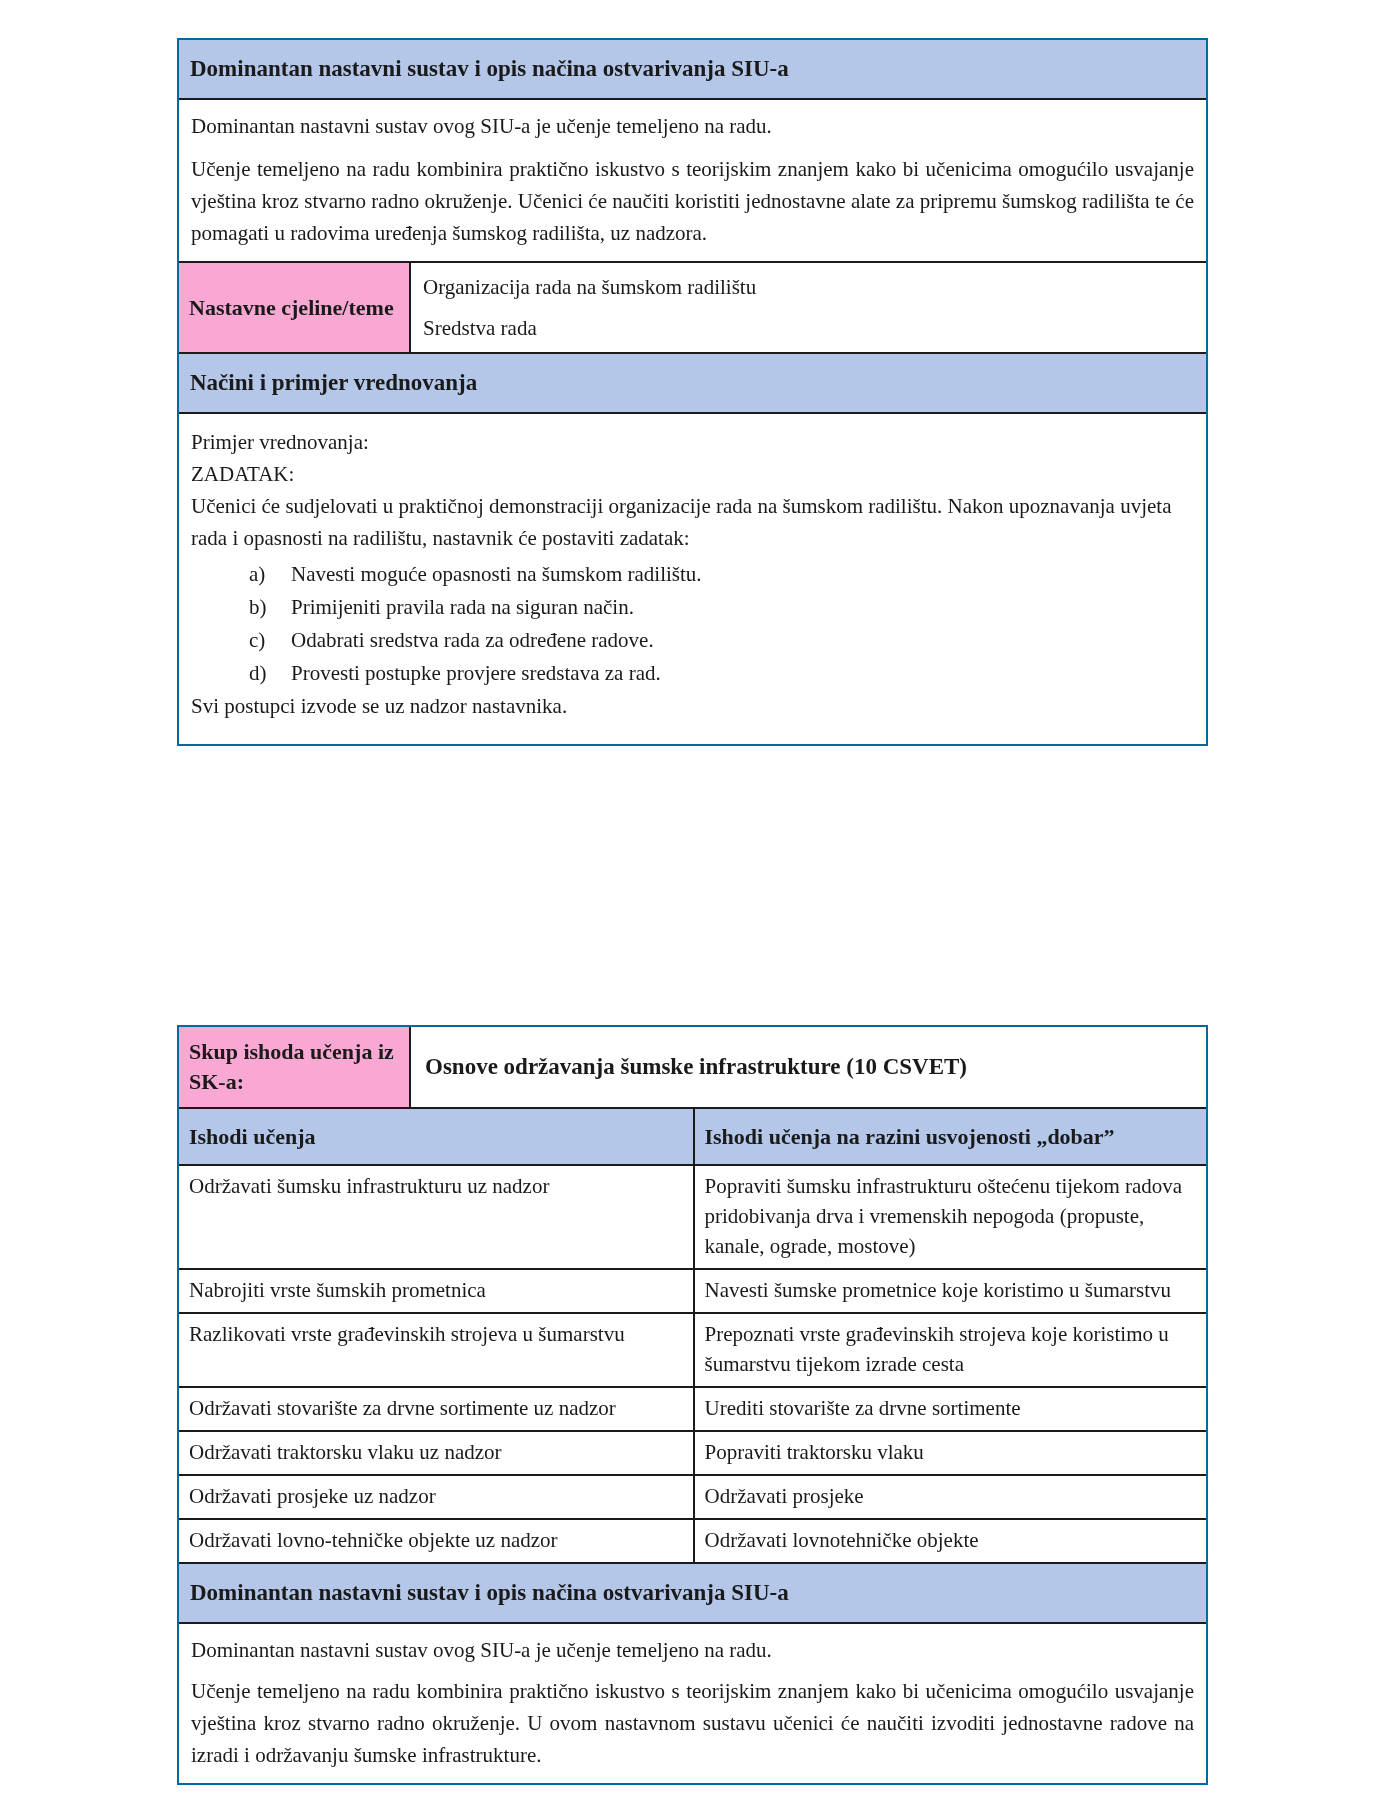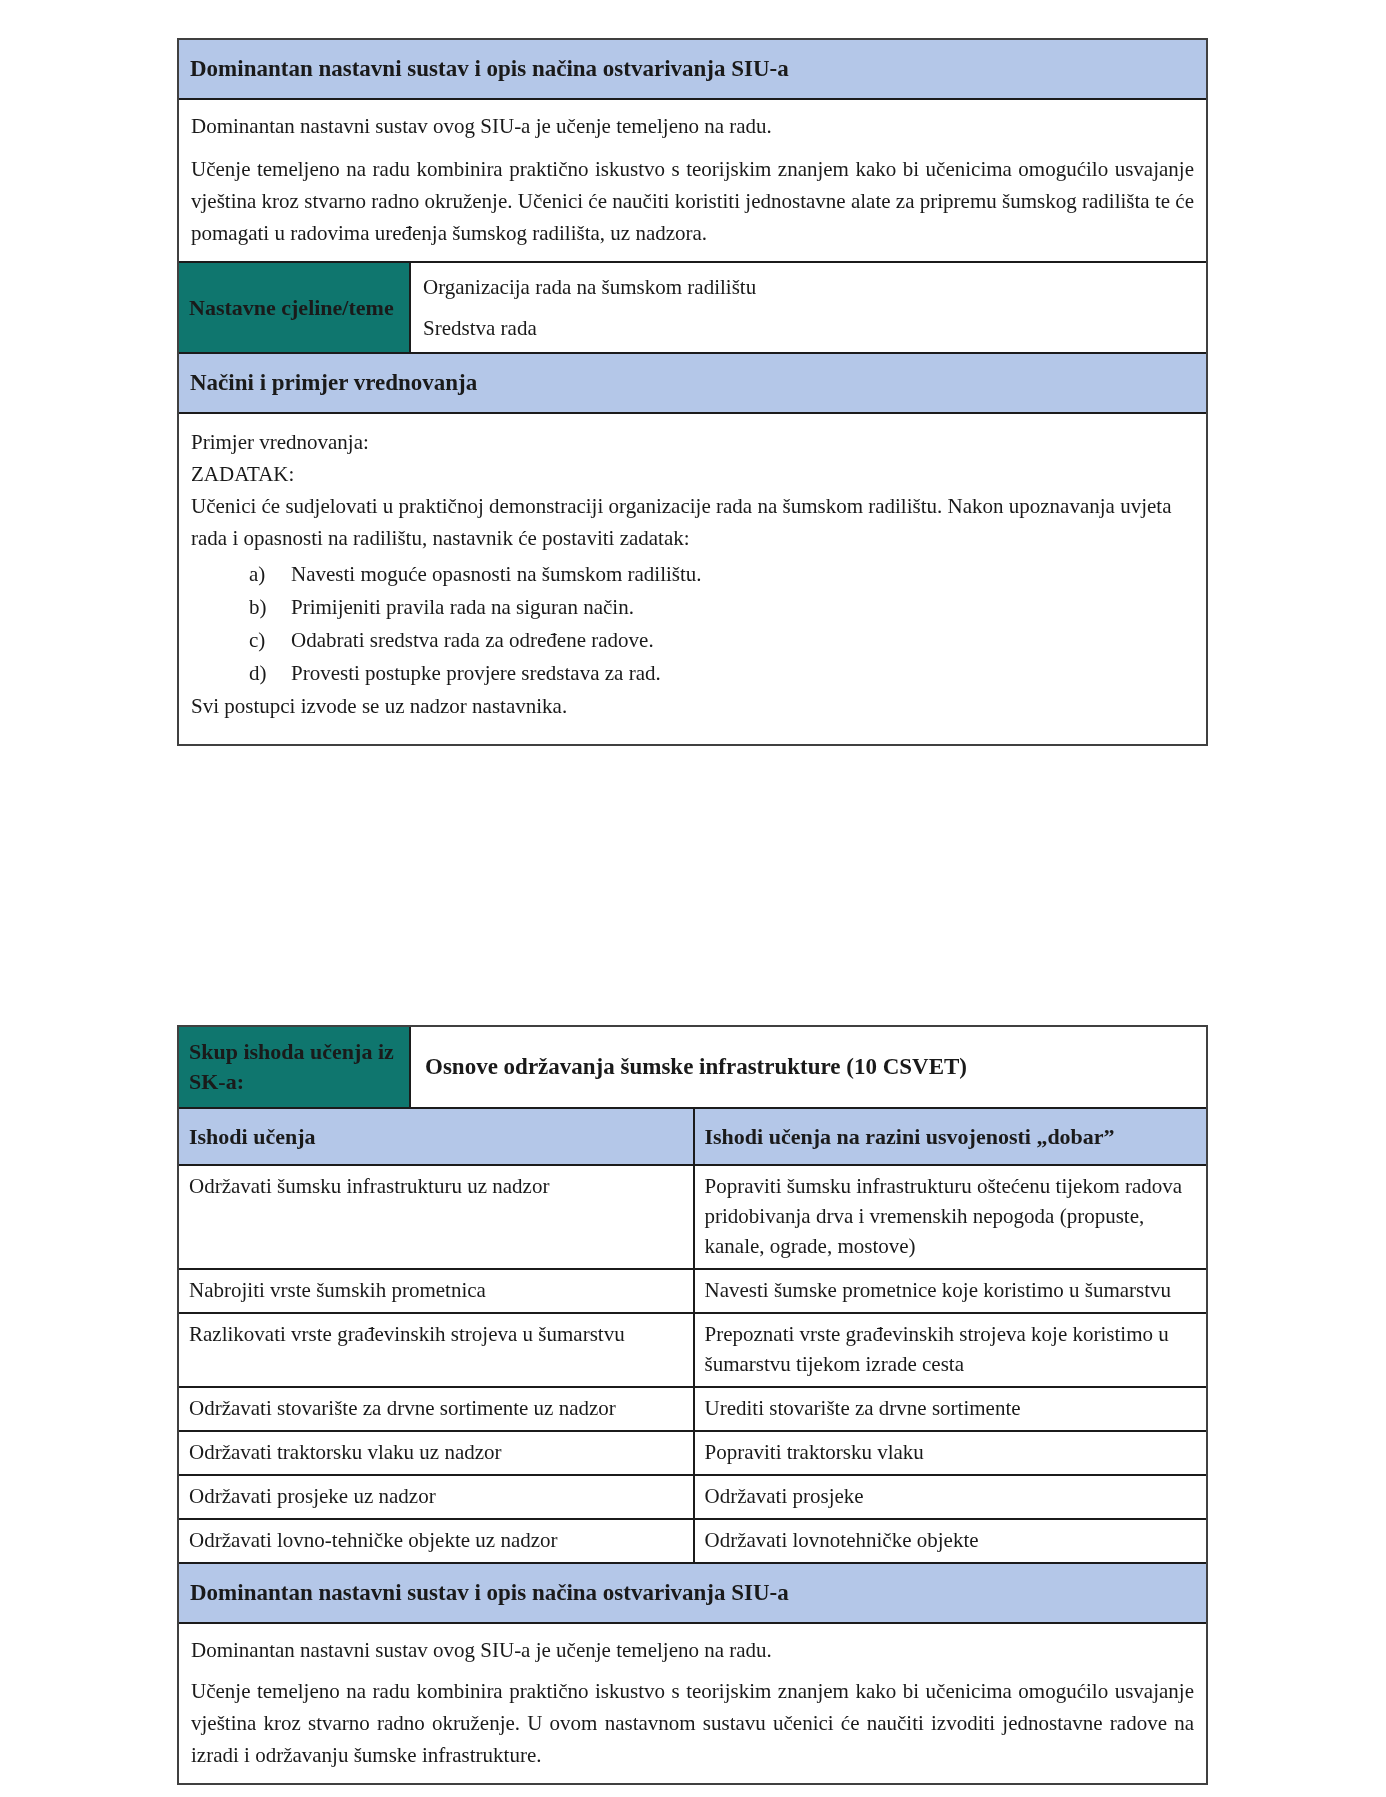--- a/index.html
+++ b/index.html
@@ -10,21 +10,21 @@
     height: 1797px;
     background: #ffffff;
     font-family: "Liberation Serif", serif;
     color: #1a1a1a;
     overflow: hidden;
   }
   .doc-table {
     position: absolute;
     left: 177px;
     width: 1031px;
-    border: 2px solid #404040;
+    border: 2px solid #0369a1;
     box-sizing: border-box;
     background: #ffffff;
   }
   #table1 { top: 38px; }
   #table2 { top: 1025px; }
   .doc-table > * + * { border-top: 2px solid #1b1b1b; }
 
   
   .band {
     background: #b4c7e8;
@@ -40,21 +40,21 @@
   .just { text-align: justify; }
   .intro { padding: 8px 12px 12px; }
   .intro .p-lead { margin: 2px 0 11px; }
 
   
   .cellrow { display: flex; align-items: stretch; }
   .label-cell {
     flex: 0 0 230px;
     width: 230px;
     box-sizing: border-box;
-    background: #0f766e;
+    background: #f9a8d4;
     font-weight: bold;
     font-size: 22px;
     line-height: 30px;
     padding: 10px;
     display: flex;
     align-items: center;
   }
   .content-cell {
     flex: 1 1 auto;
     border-left: 2px solid #1b1b1b;

